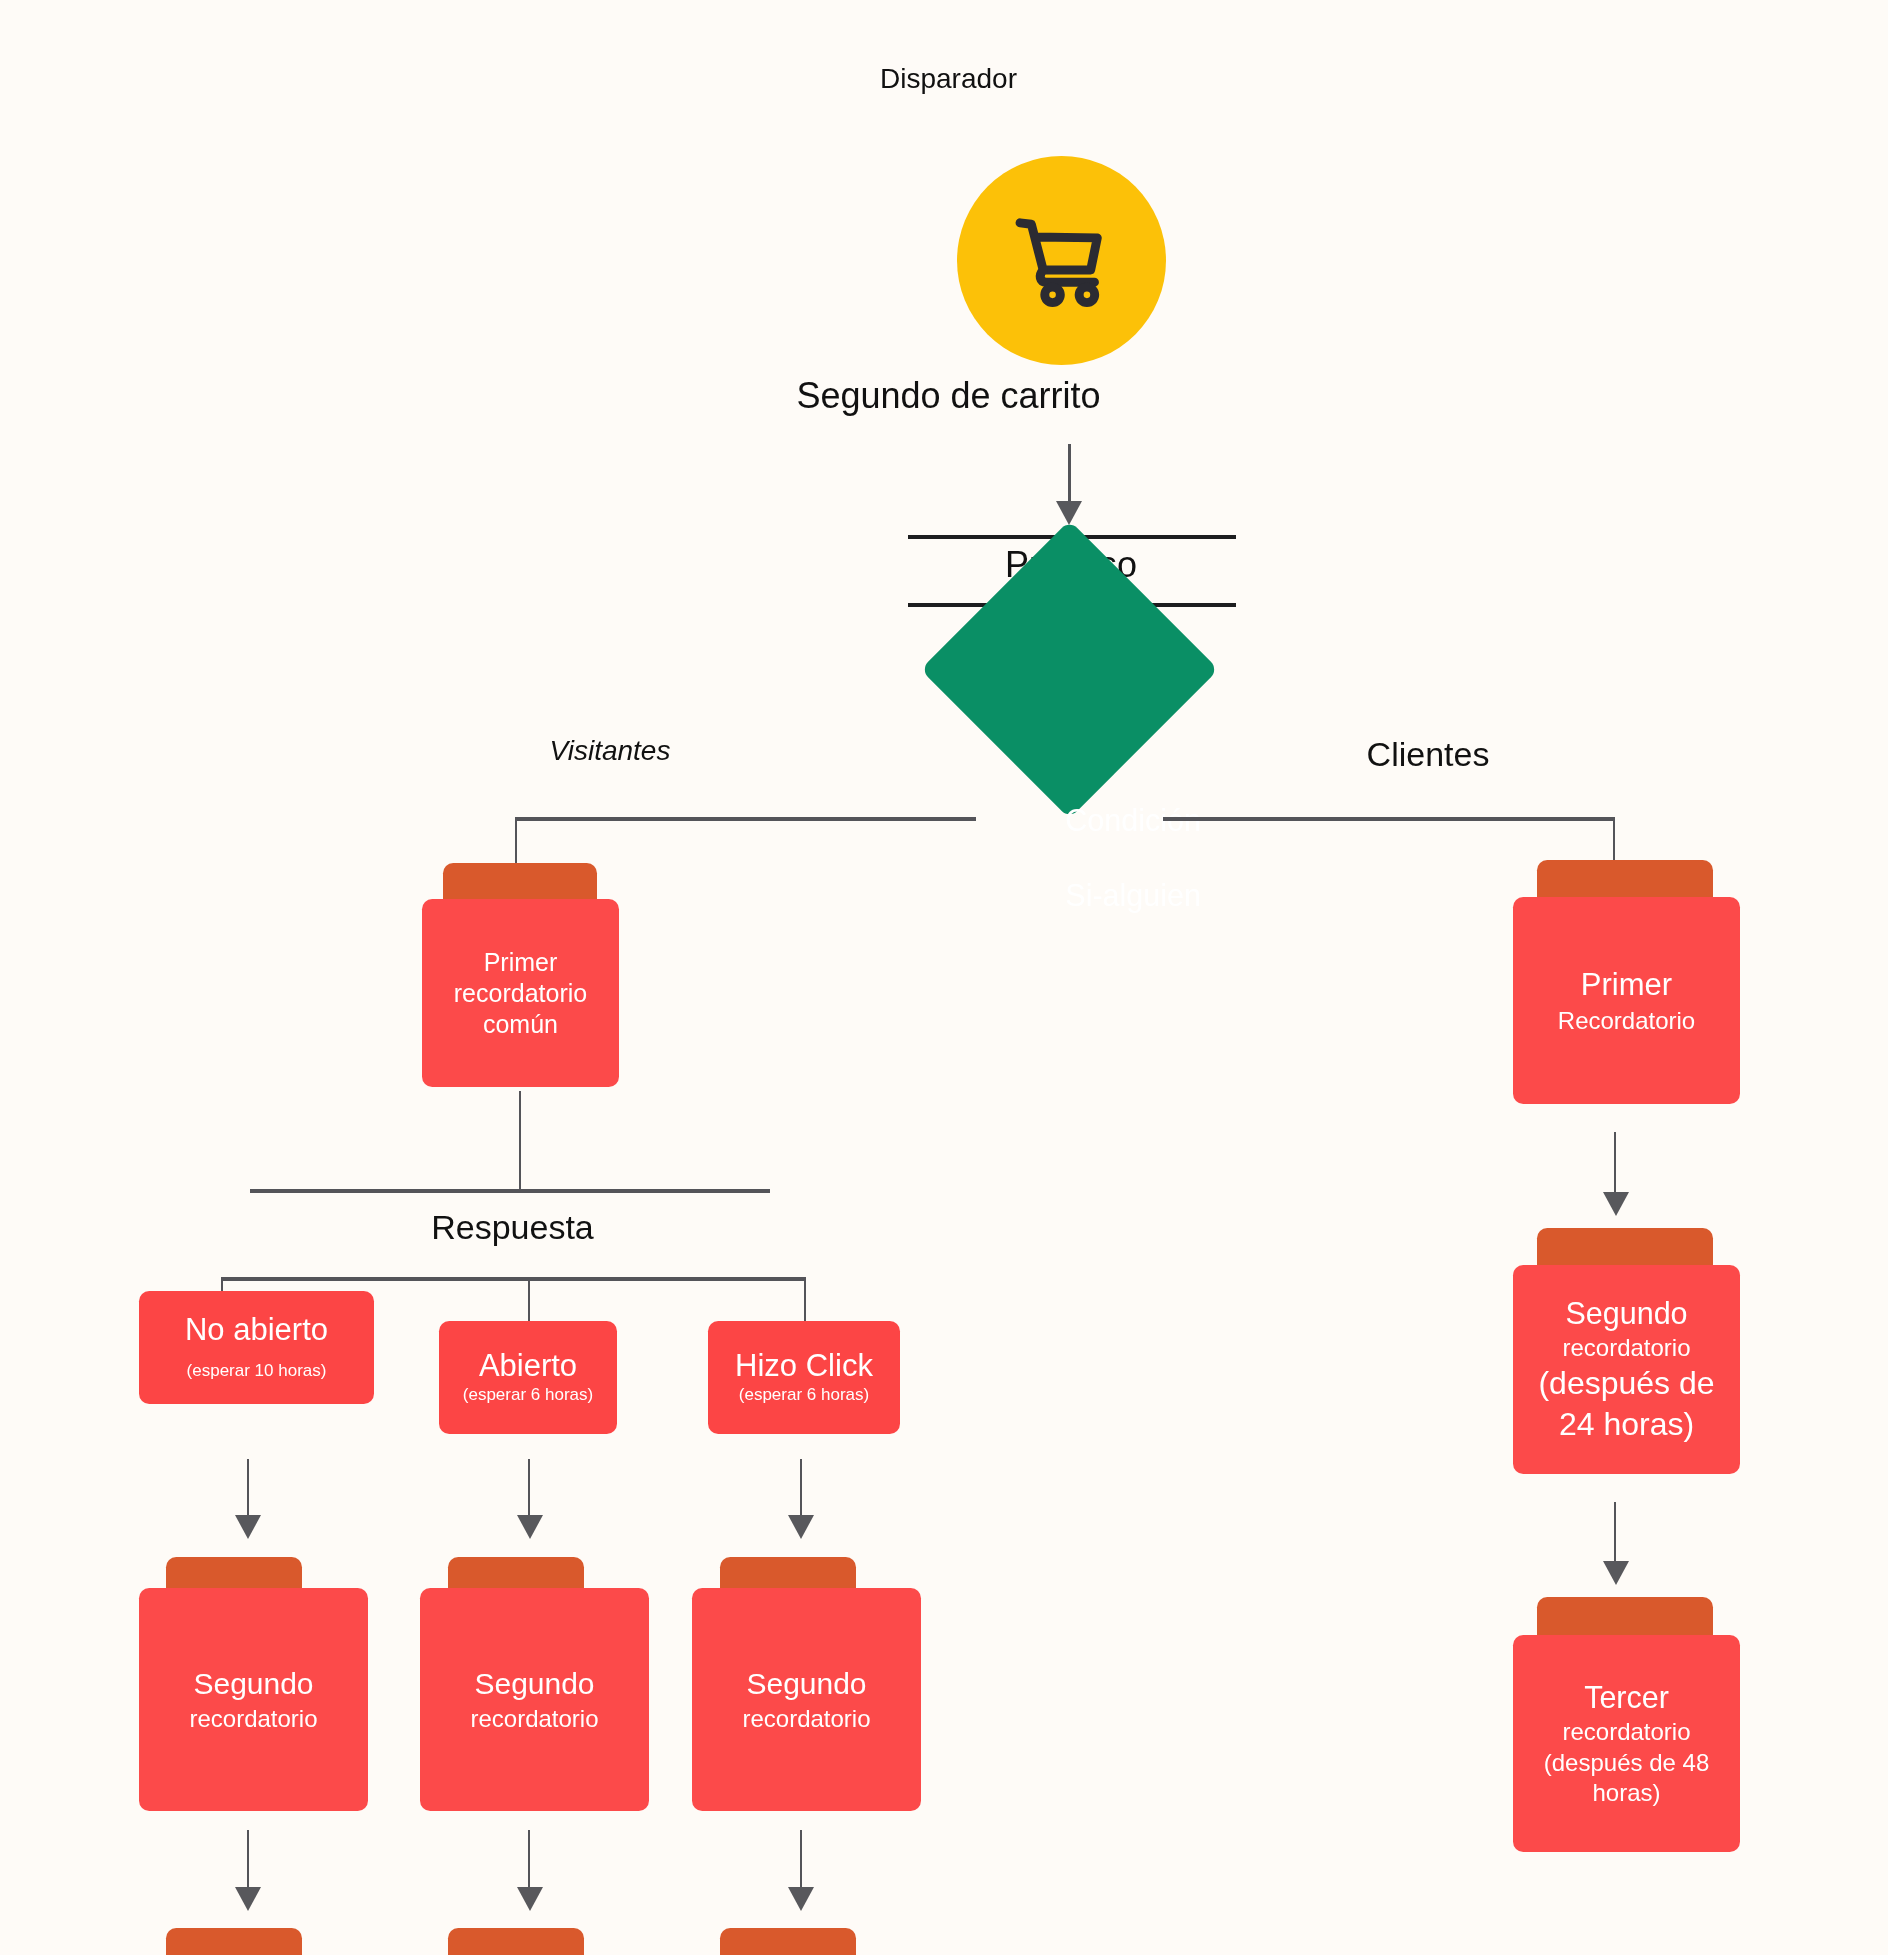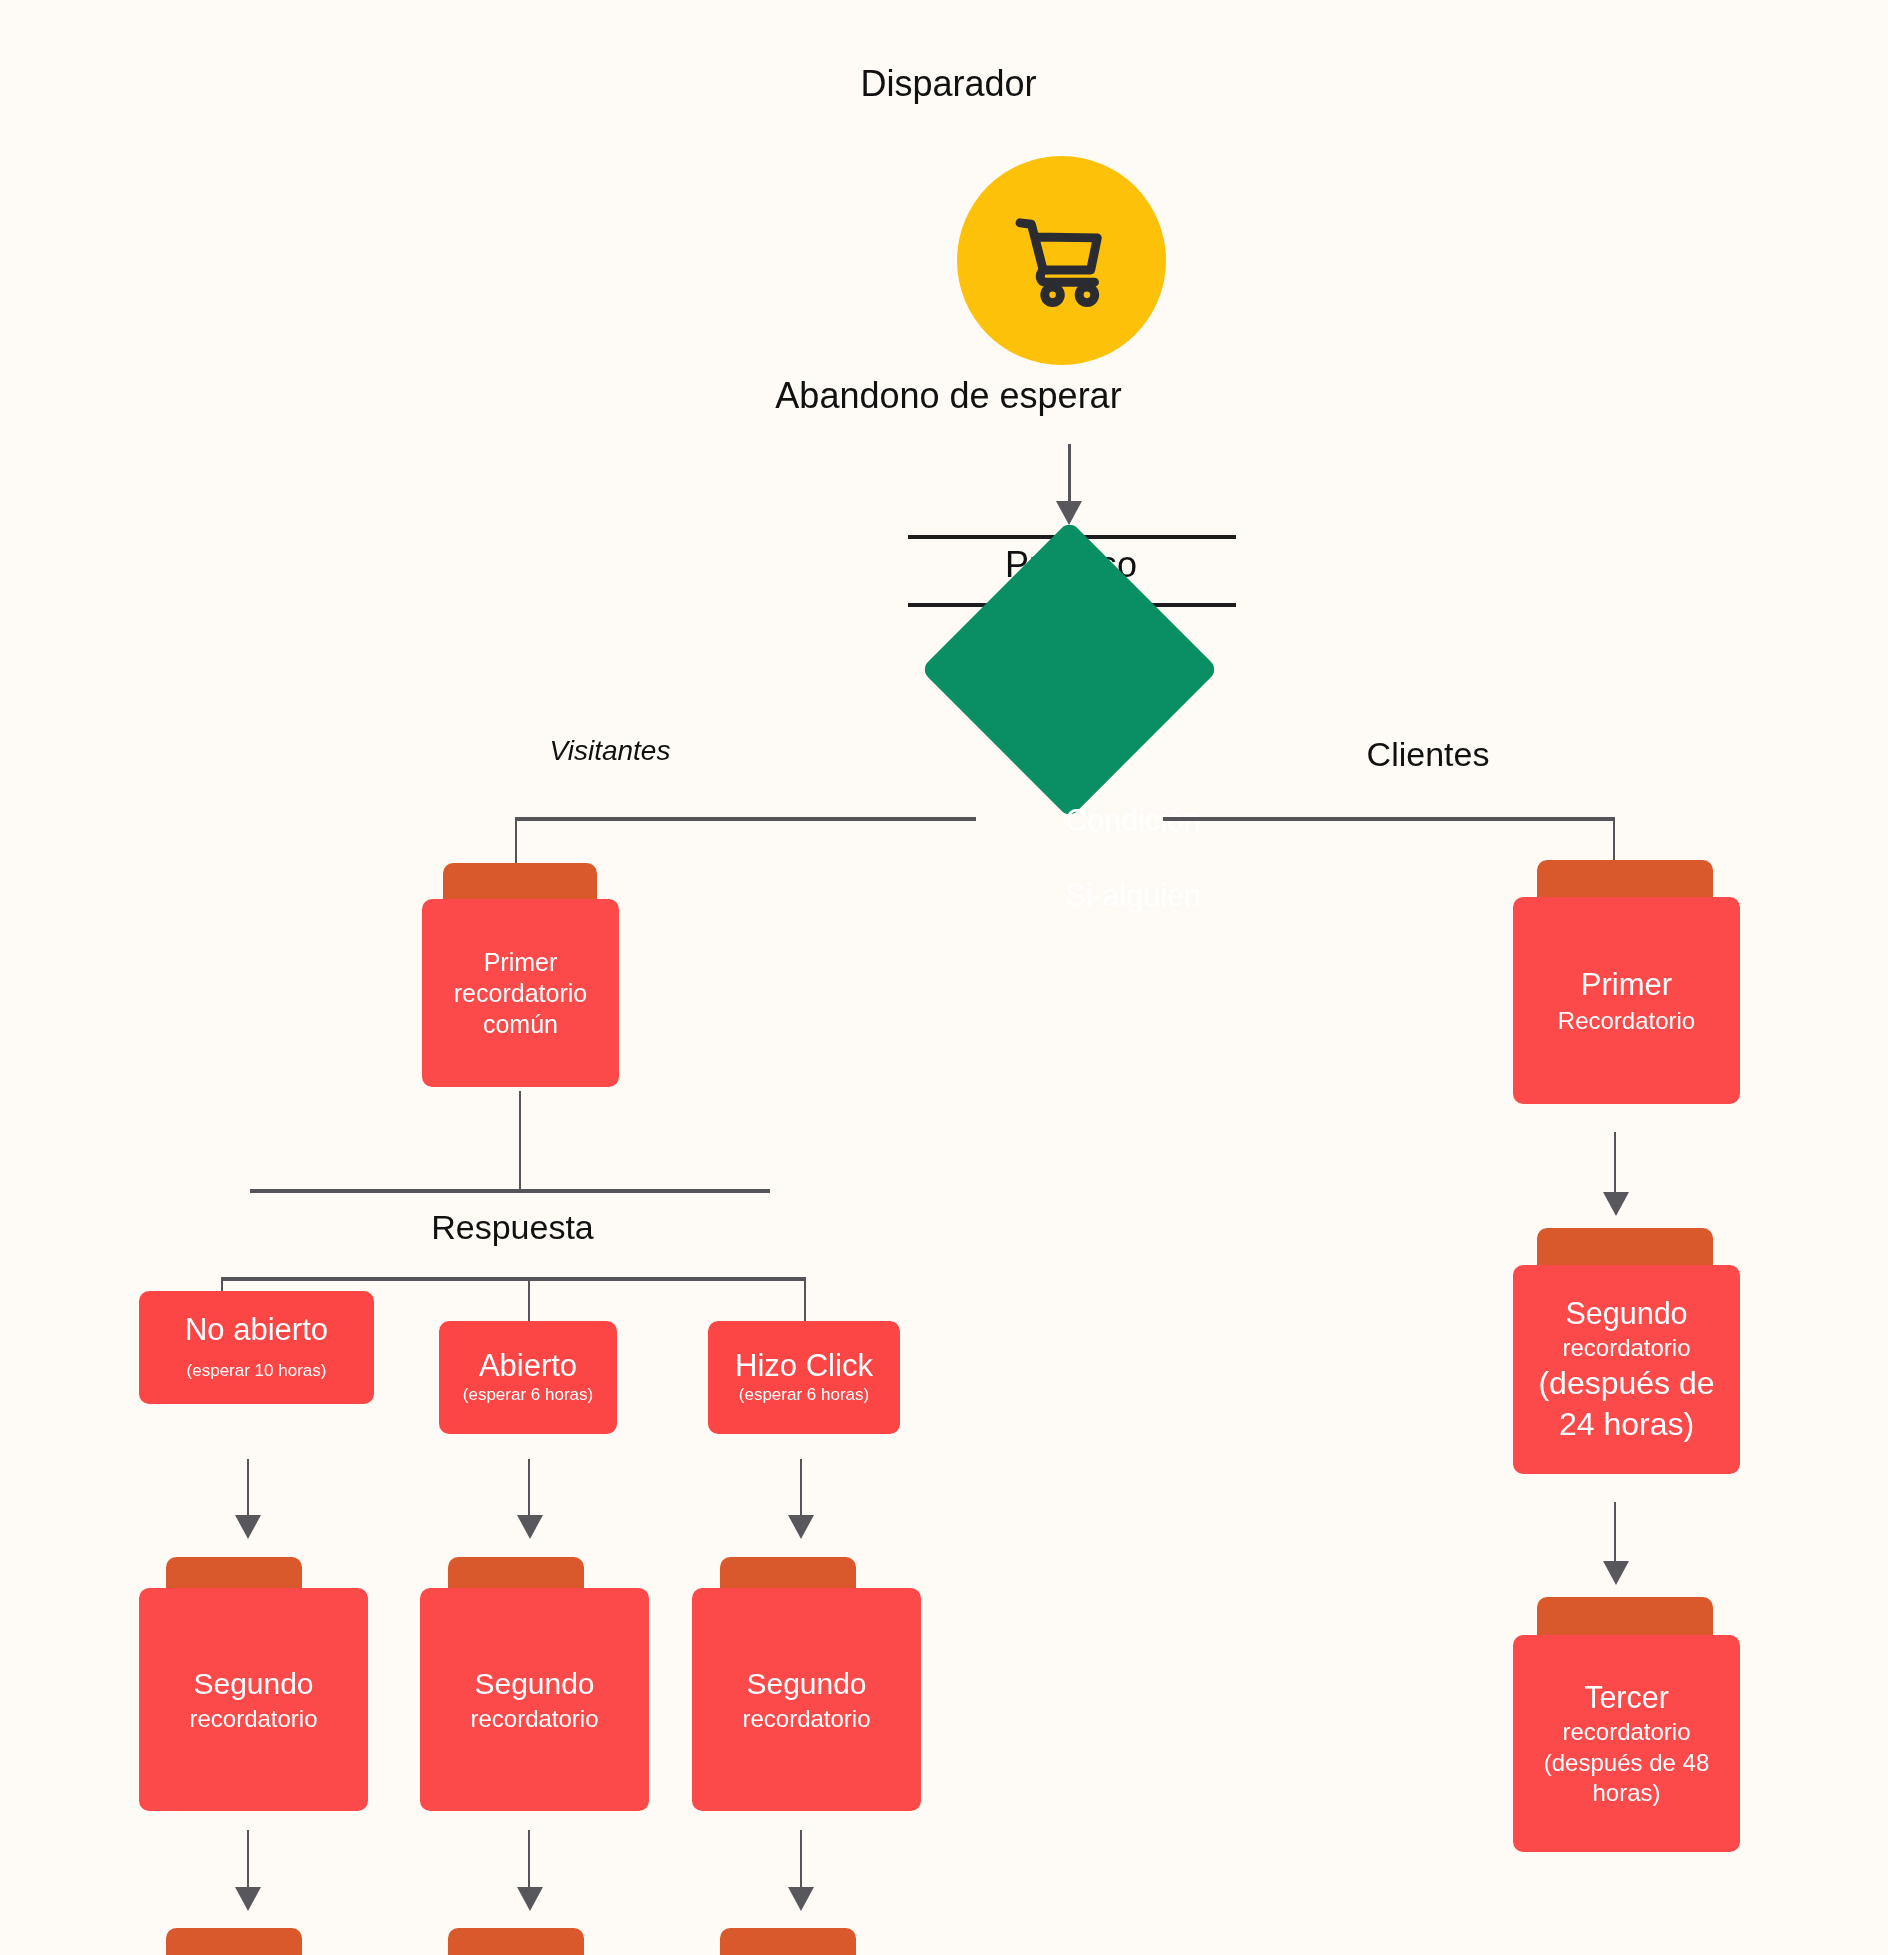--- a/index.html
+++ b/index.html
@@ -117,32 +117,32 @@
     justify-content: center;
     text-align: center;
     box-sizing: border-box;
   }
 </style>
 </head>
 <body>
 
 <div id="stage">
 
-  <div class="plain-label" style="left:831px; top:63px; width:235px; font-size:36px;">Disparador</div>
+  <div class="plain-label" style="left:831px; top:63px; width:235px; font-size:28px;">Disparador</div>
 
   <div class="trigger-circle" style="left:957px; top:156px; width:209px; height:209px;">
     <svg width="113" height="113" viewBox="0 0 24 24" fill="none" stroke="#2b2b32" stroke-width="1.9" stroke-linecap="round" stroke-linejoin="round">
       <path d="M3.2 4.0 L5.6 4.3 L8.1 14.0 L18.2 14.0 L19.6 7.2 L6.3 7.0"></path>
       <path d="M8.1 14.0 C7.1 15.1 7.3 16.6 8.8 16.6 L19.0 16.6"></path>
       <circle cx="10.1" cy="19.3" r="1.65"></circle>
       <circle cx="17.4" cy="19.3" r="1.65"></circle>
     </svg>
   </div>
 
-  <div class="plain-label" style="left:759px; top:375px; width:379px; font-size:36px;">Abandono de esperar</div>
+  <div class="plain-label" style="left:759px; top:375px; width:379px; font-size:36px;">Segundo de carrito</div>
 
   <div class="vline" style="left:1068px; top:444px; height:66px;"></div>
   <div class="arrowhead" style="left:1056px; top:501px;"></div>
 
   <div class="hline-thin" style="left:908px; top:535px; width:328px;"></div>
   <div class="plain-label" style="left:950px; top:544px; width:242px; font-size:36px;">Proceso</div>
   <div class="hline-thin" style="left:908px; top:603px; width:328px;"></div>
 
   <div class="vline" style="left:1068px; top:607px; height:66px;"></div>
 

